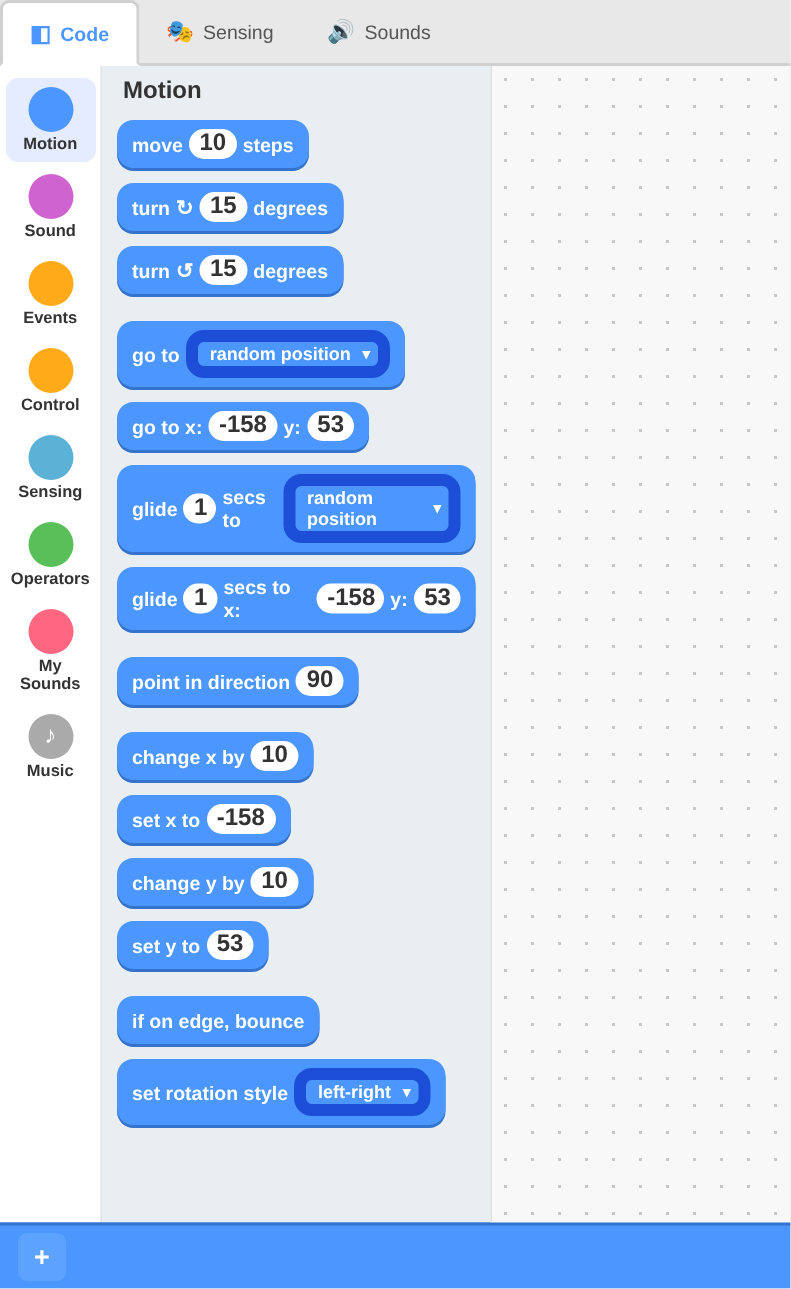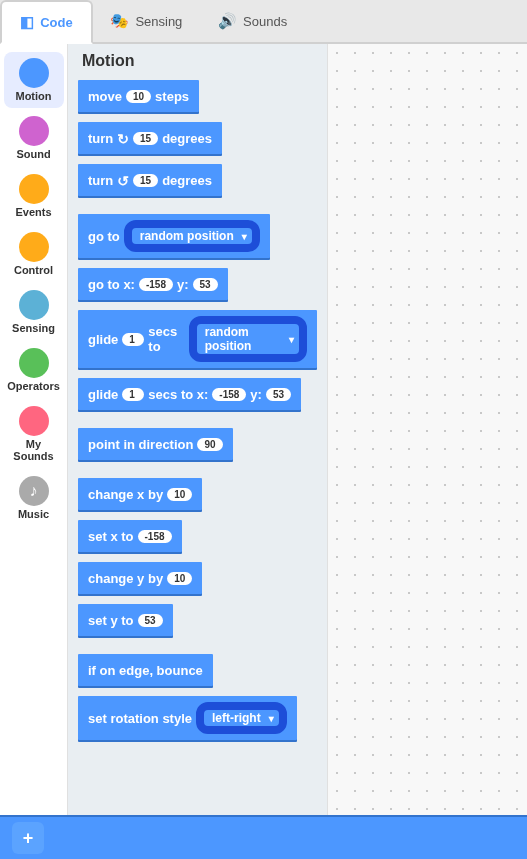--- a/index.html
+++ b/index.html
@@ -108,39 +108,39 @@
       margin-bottom: 10px;
       padding-left: 4px;
     }
 
     
     .block {
       display: inline-flex;
       align-items: center;
       background: #4c97ff;
       color: #fff;
-      border-radius: 1px;
+      border-radius: 11px;
       padding: 6px 10px;
       margin-bottom: 6px;
       cursor: grab;
       font-size: 13px;
       font-weight: 600;
       gap: 4px;
       min-height: 32px;
       position: relative;
       user-select: none;
       box-shadow: 0 2px 0 #3373cc;
     }
 
     .block-input {
       background: #fff;
       color: #333;
       border-radius: 12px;
       padding: 1px 7px;
-      font-size: 10px;
+      font-size: 16px;
       font-weight: 700;
       min-width: 22px;
       text-align: left;
       display: inline-block;
     }
     .block-dropdown {
       background: #4c97ff;
       color: #fff;
       border: 8px solid #1d4ed8;
       border-radius: 12px;

